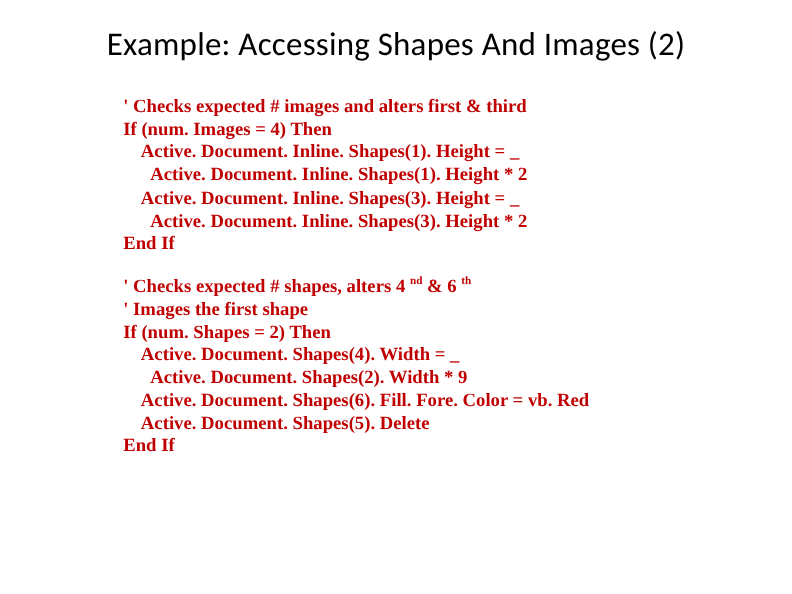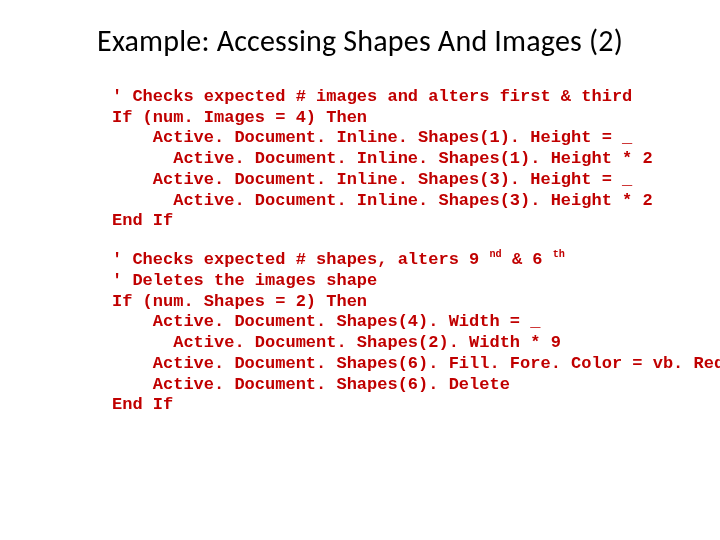--- a/index.html
+++ b/index.html
@@ -19,21 +19,21 @@
     padding-top: 22px;
   }
   .title {
     font-size: 30px;
     font-weight: 400;
     text-align: center;
     margin: 0 0 28px 0;
     letter-spacing: 0.2px;
   }
   .code-block {
-    font-family: Liberation Mono, monospace;
+    font-family: Liberation Serif, serif;
     font-size: 17px;
     font-weight: bold;
     color: #c00000;
     white-space: pre;
     line-height: 1.22;
     margin-left: 112px;
   }
   .block-gap {
     height: 18px;
   }
@@ -53,22 +53,22 @@
   <div class="code-block"><span>' Checks expected # images and alters first &amp; third</span>
 <span>If (num. Images = 4) Then</span>
 <span>    Active. Document. Inline. Shapes(1). Height = _</span>
 <span>      Active. Document. Inline. Shapes(1). Height * 2</span>
 <span>    Active. Document. Inline. Shapes(3). Height = _</span>
 <span>      Active. Document. Inline. Shapes(3). Height * 2</span>
 <span>End If</span></div>
 
   <div class="block-gap"></div>
 
-  <div class="code-block"><span><span>' Checks expected # shapes, alters 9 </span><sup>nd</sup><span> &amp; 6 </span><sup>th</sup></span>
-<span>' Deletes the images shape</span>
+  <div class="code-block"><span><span>' Checks expected # shapes, alters 4 </span><sup>nd</sup><span> &amp; 6 </span><sup>th</sup></span>
+<span>' Images the first shape</span>
 <span>If (num. Shapes = 2) Then</span>
 <span>    Active. Document. Shapes(4). Width = _</span>
 <span>      Active. Document. Shapes(2). Width * 9</span>
 <span>    Active. Document. Shapes(6). Fill. Fore. Color = vb. Red</span>
-<span>    Active. Document. Shapes(6). Delete</span>
+<span>    Active. Document. Shapes(5). Delete</span>
 <span>End If</span></div>
 
 </div>
 
 </body></html>

